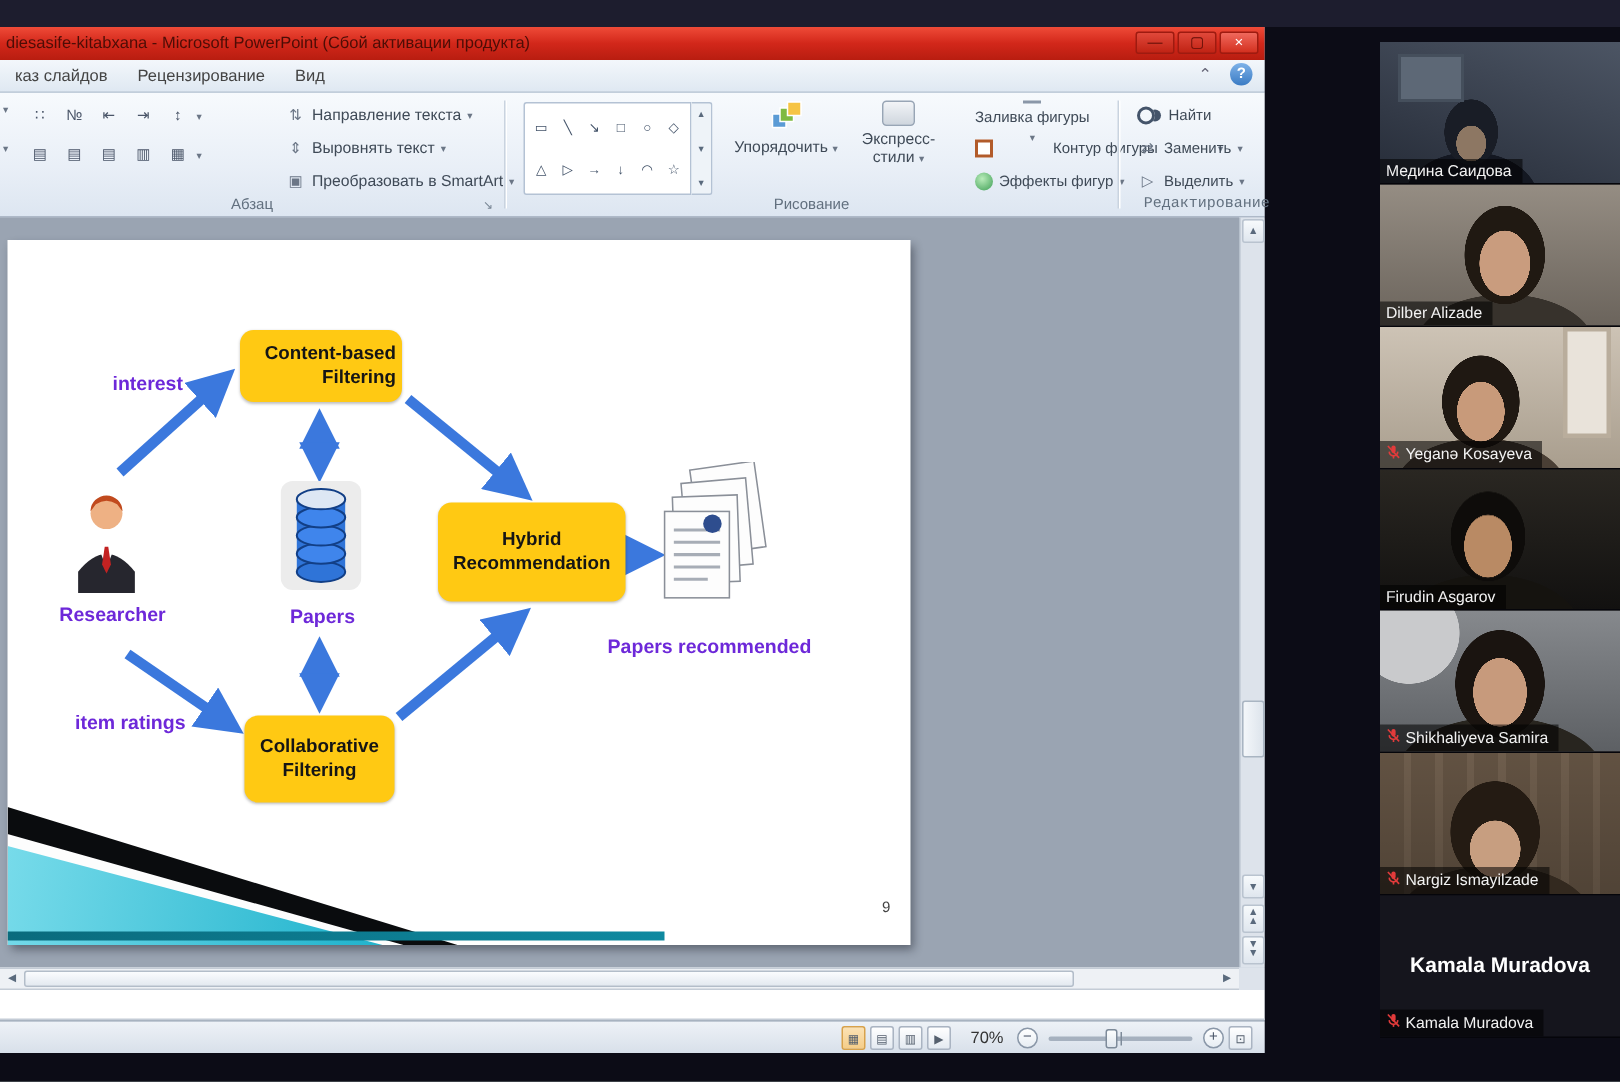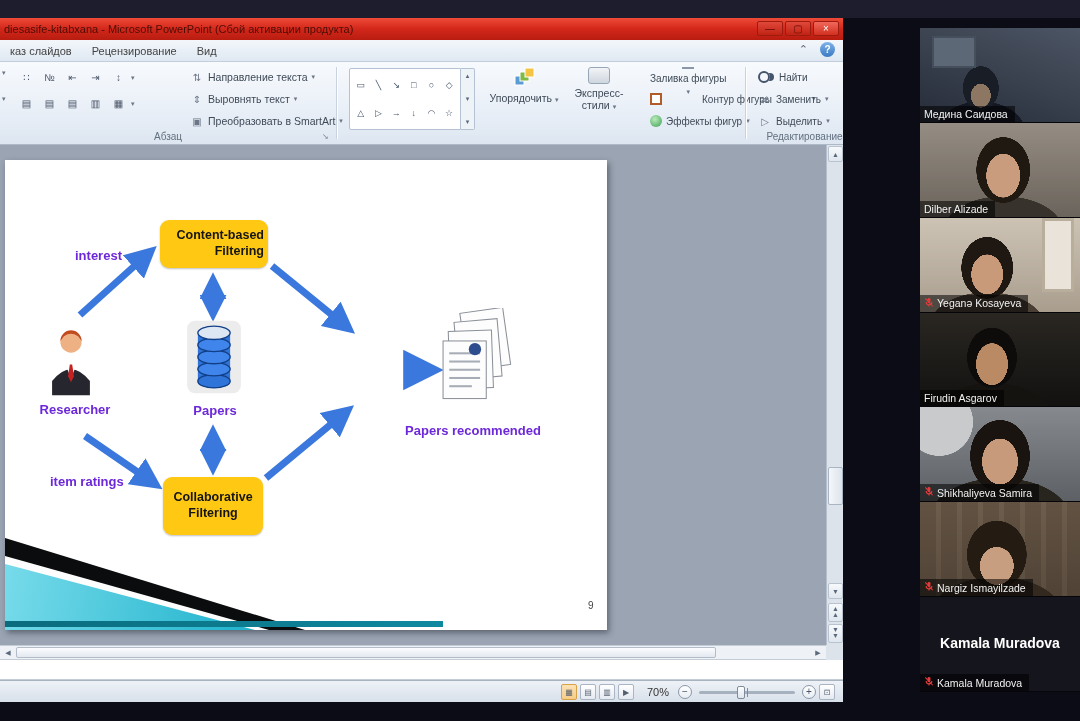--- a/index.html
+++ b/index.html
@@ -276,37 +276,38 @@
       <div class="stackbtn" style="left:646px; top:27px; font-size:10px;gap:40px;">
         <span class="ic-outline"></span>
         <span>Контур фигуры</span>
         <span class="drop">▾</span>
       </div>
       <div class="stackbtn" style="left:646px; top:49px; font-size:10px;">
         <span class="ic-effects"></span>
         <span>Эффекты фигур</span>
         <span class="drop">▾</span>
       </div>
+      <div class="group-label" style="left:337px; width:408px;">Рисование</div>
       <div class="vdiv" style="left:745px;"></div>
 
       <div class="stackbtn" style="left:754px; top:5px; font-size:10px;">
         <span class="ic-find"></span>
         <span>Найти</span>
       </div>
       <div class="stackbtn" style="left:754px; top:27px; font-size:10px;">
         <span class="ric">⇄</span>
         <span>Заменить</span>
         <span class="drop">▾</span>
       </div>
       <div class="stackbtn" style="left:754px; top:49px; font-size:10px;">
         <span class="ric">▷</span>
         <span>Выделить</span>
         <span class="drop">▾</span>
       </div>
-      <div class="group-label" style="left:746px; width:117px;">Редактирование</div>
+      <div class="group-label" style="left:746px; width:117px;font-family:Liberation Mono, monospace;">Редактирование</div>
     </div>
 
     <div class="workspace">
       <div class="slide">
 
         <div class="wedge wedge-black"></div>
         <div class="wedge wedge-white"></div>
         <div class="wedge wedge-teal"></div>
         <div class="teal-bar"></div>
 
@@ -319,20 +320,21 @@
           <line x1="75" y1="155" x2="145" y2="92" stroke="#3B78DD" stroke-width="7" marker-end="url(#ah)"></line>
           <line x1="267" y1="106" x2="343" y2="168" stroke="#3B78DD" stroke-width="7" marker-end="url(#ah)"></line>
           <line x1="80" y1="276" x2="150" y2="324" stroke="#3B78DD" stroke-width="7" marker-end="url(#ah)"></line>
           <line x1="261" y1="318" x2="342" y2="251" stroke="#3B78DD" stroke-width="7" marker-end="url(#ah)"></line>
           <line x1="414" y1="210" x2="427" y2="210" stroke="#3B78DD" stroke-width="9" marker-end="url(#ah)"></line>
           <line x1="208" y1="120" x2="208" y2="154" stroke="#3B78DD" stroke-width="6" marker-start="url(#ah)" marker-end="url(#ah)"></line>
           <line x1="208" y1="272" x2="208" y2="308" stroke="#3B78DD" stroke-width="6" marker-start="url(#ah)" marker-end="url(#ah)"></line>
         </svg>
 
         <div class="node" style="left:155px; top:60px; width:108px; height:48px;text-align:right;">Content-based Filtering</div>
+        <div class="node" style="left:287px; top:175px; width:125px; height:66px;">Hybrid Recommendation</div>
         <div class="node" style="left:158px; top:317px; width:100px; height:58px;">Collaborative Filtering</div>
 
         <div class="slabel" style="left:70px; top:88px;">interest</div>
         <div class="slabel" style="left:45px; top:314px;">item ratings</div>
         <div class="slabel" style="left:20px; top:242px; width:100px;">Researcher</div>
         <div class="slabel" style="left:175px; top:243px; width:70px;">Papers</div>
         <div class="slabel" style="left:398px; top:263px; width:140px;">Papers recommended</div>
 
         <svg style="position:absolute; left:40px; top:162px;" width="52" height="78" viewBox="0 0 44 62">
           <circle cx="22" cy="15" r="9" fill="#eeb184"></circle>

